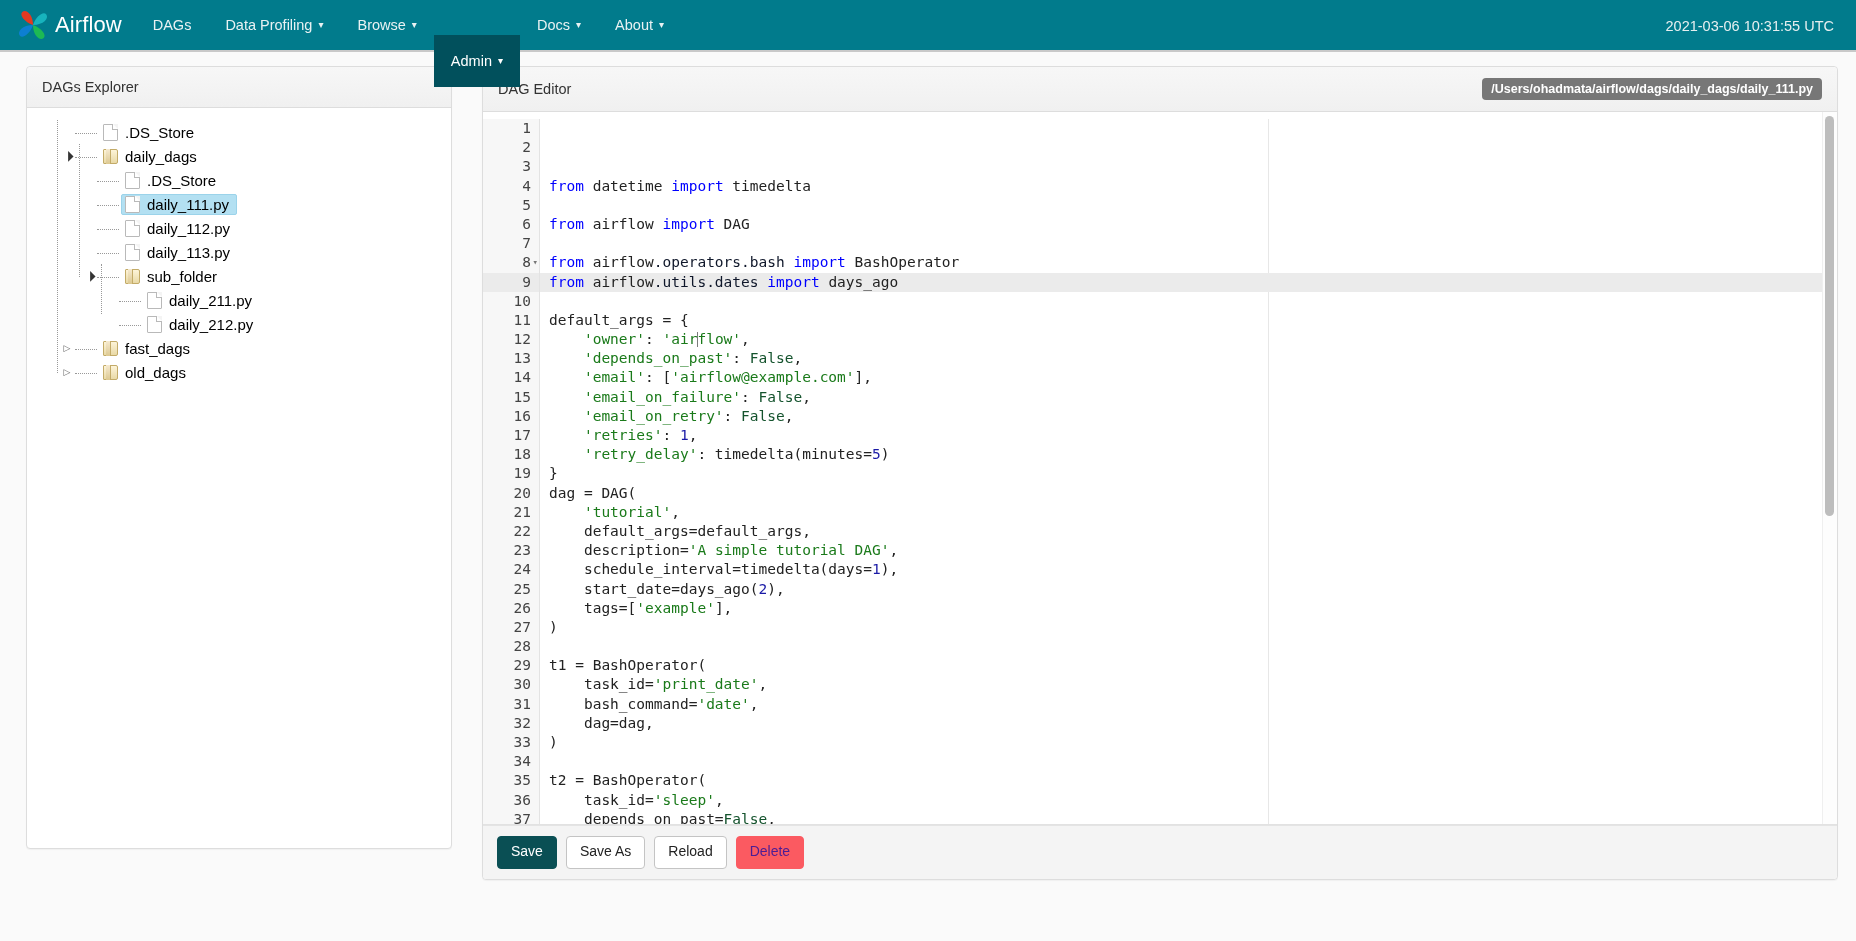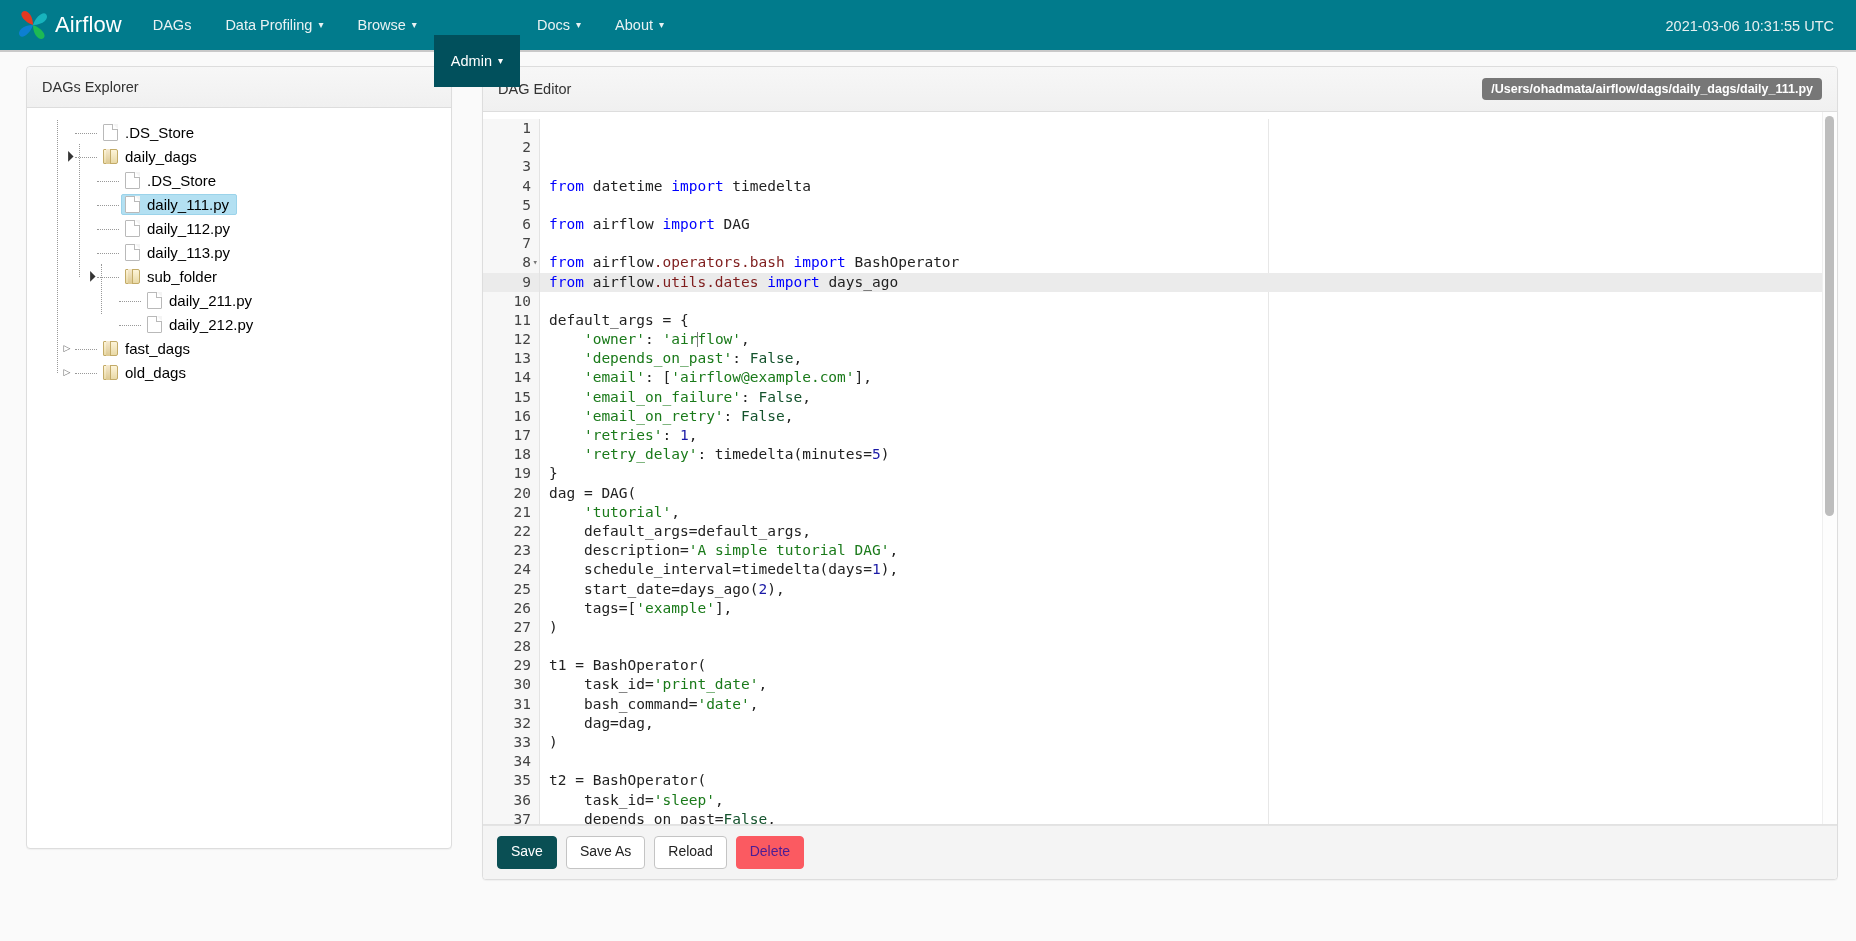--- a/index.html
+++ b/index.html
@@ -226,21 +226,21 @@
     height: 15px;
     background: #7b7b7b;
     vertical-align: -3px;
     margin: 0 -1px 0 0;
   }
   
   .k  { color: #0000ff; }
   .s  { color: #1a7a1a; }
   .n  { color: #1a1aa6; }
   .b  { color: #14532d; }
-  .at { color: #7f1d1d; }
+  .at { color: #0f172a; }
   .p  { color: #222222; }
 
   .vscroll {
     position: absolute;
     top: 4px; right: 3px;
     width: 9px;
     height: 400px;
     background: #bdbdbd;
     border-radius: 5px;
     z-index: 5;

